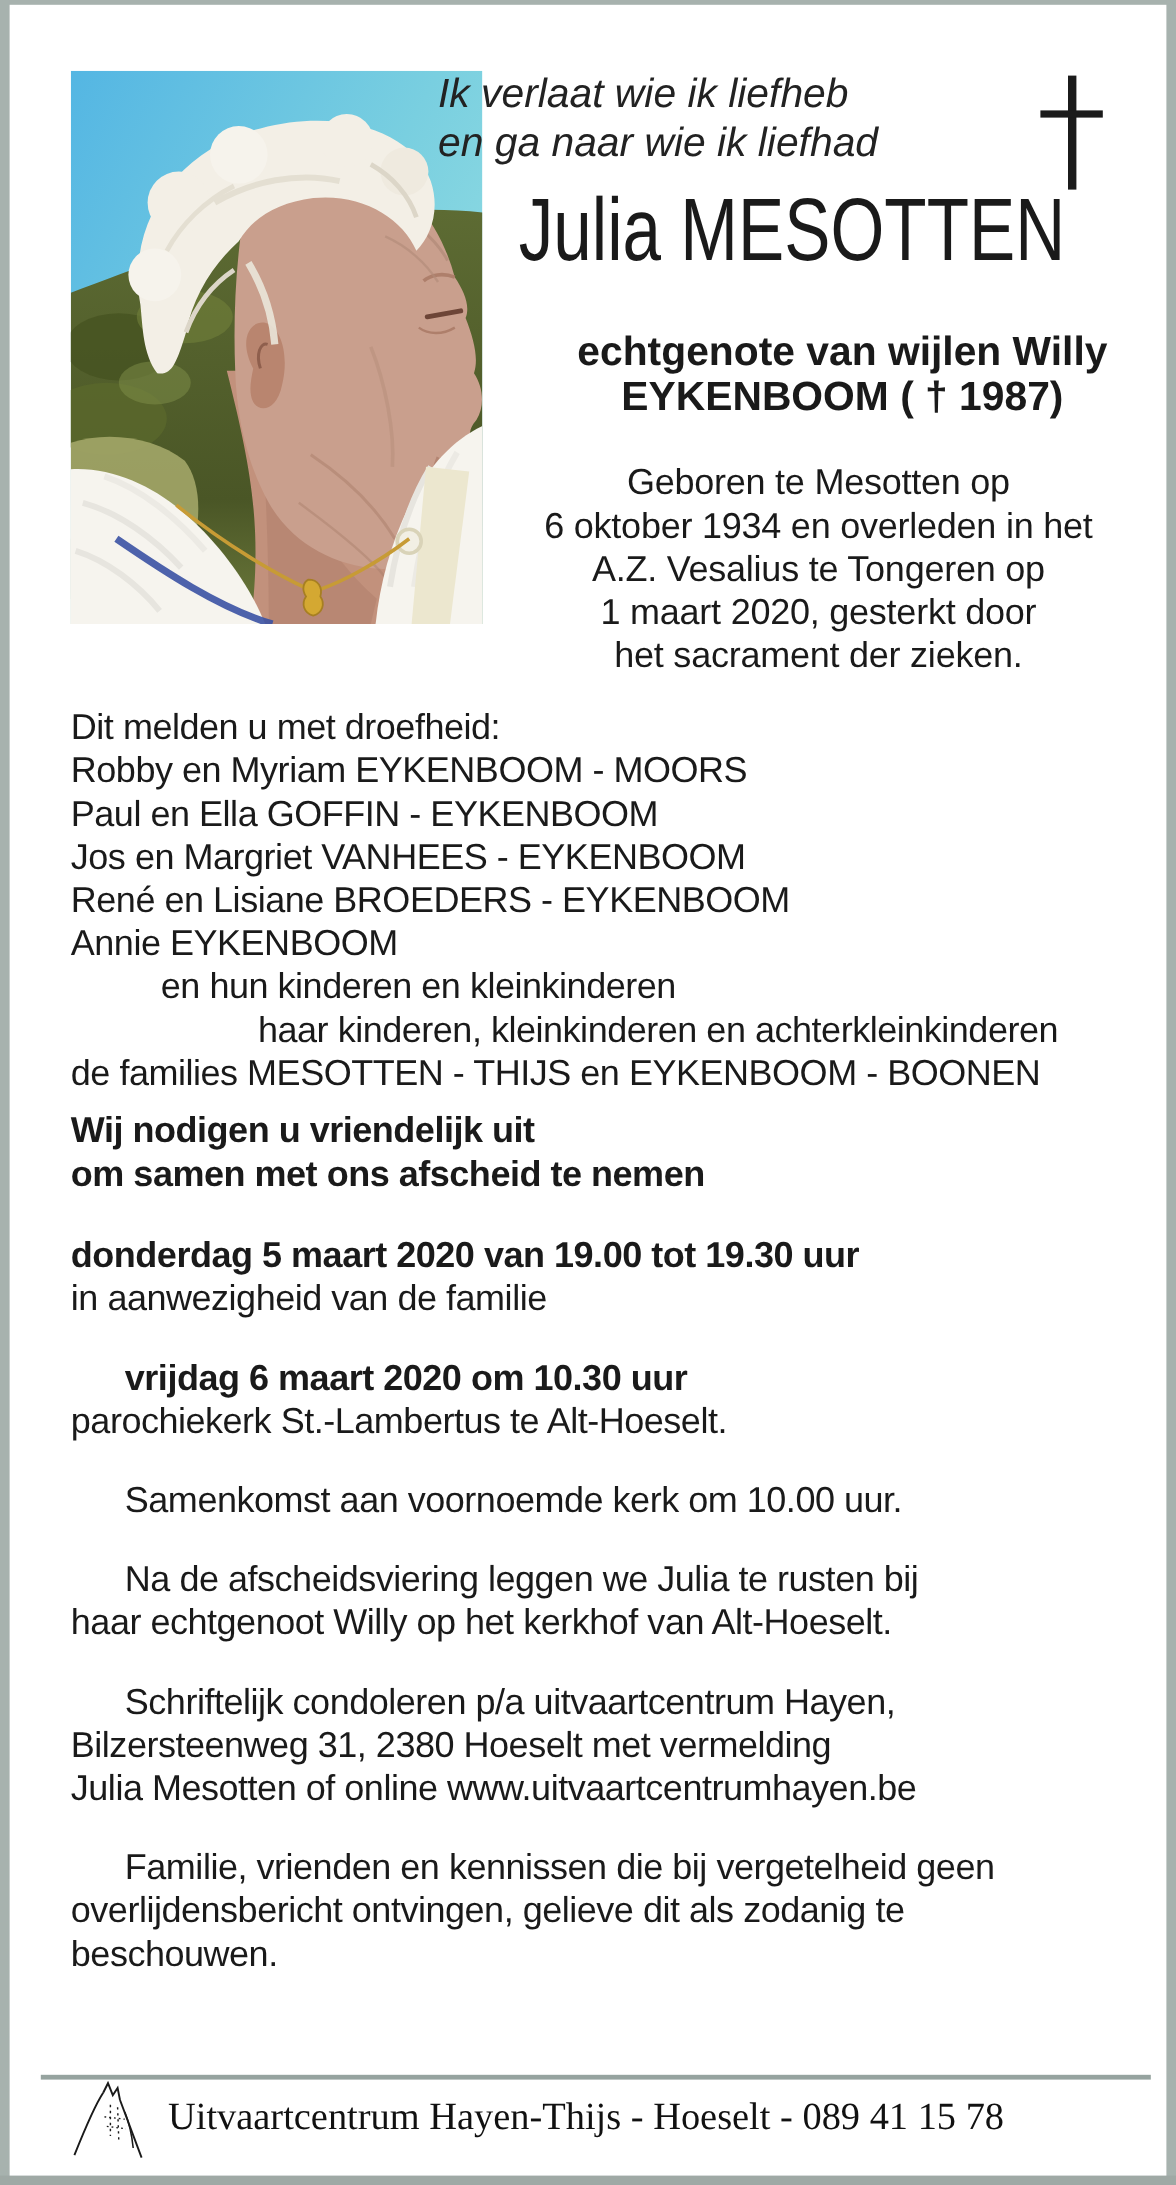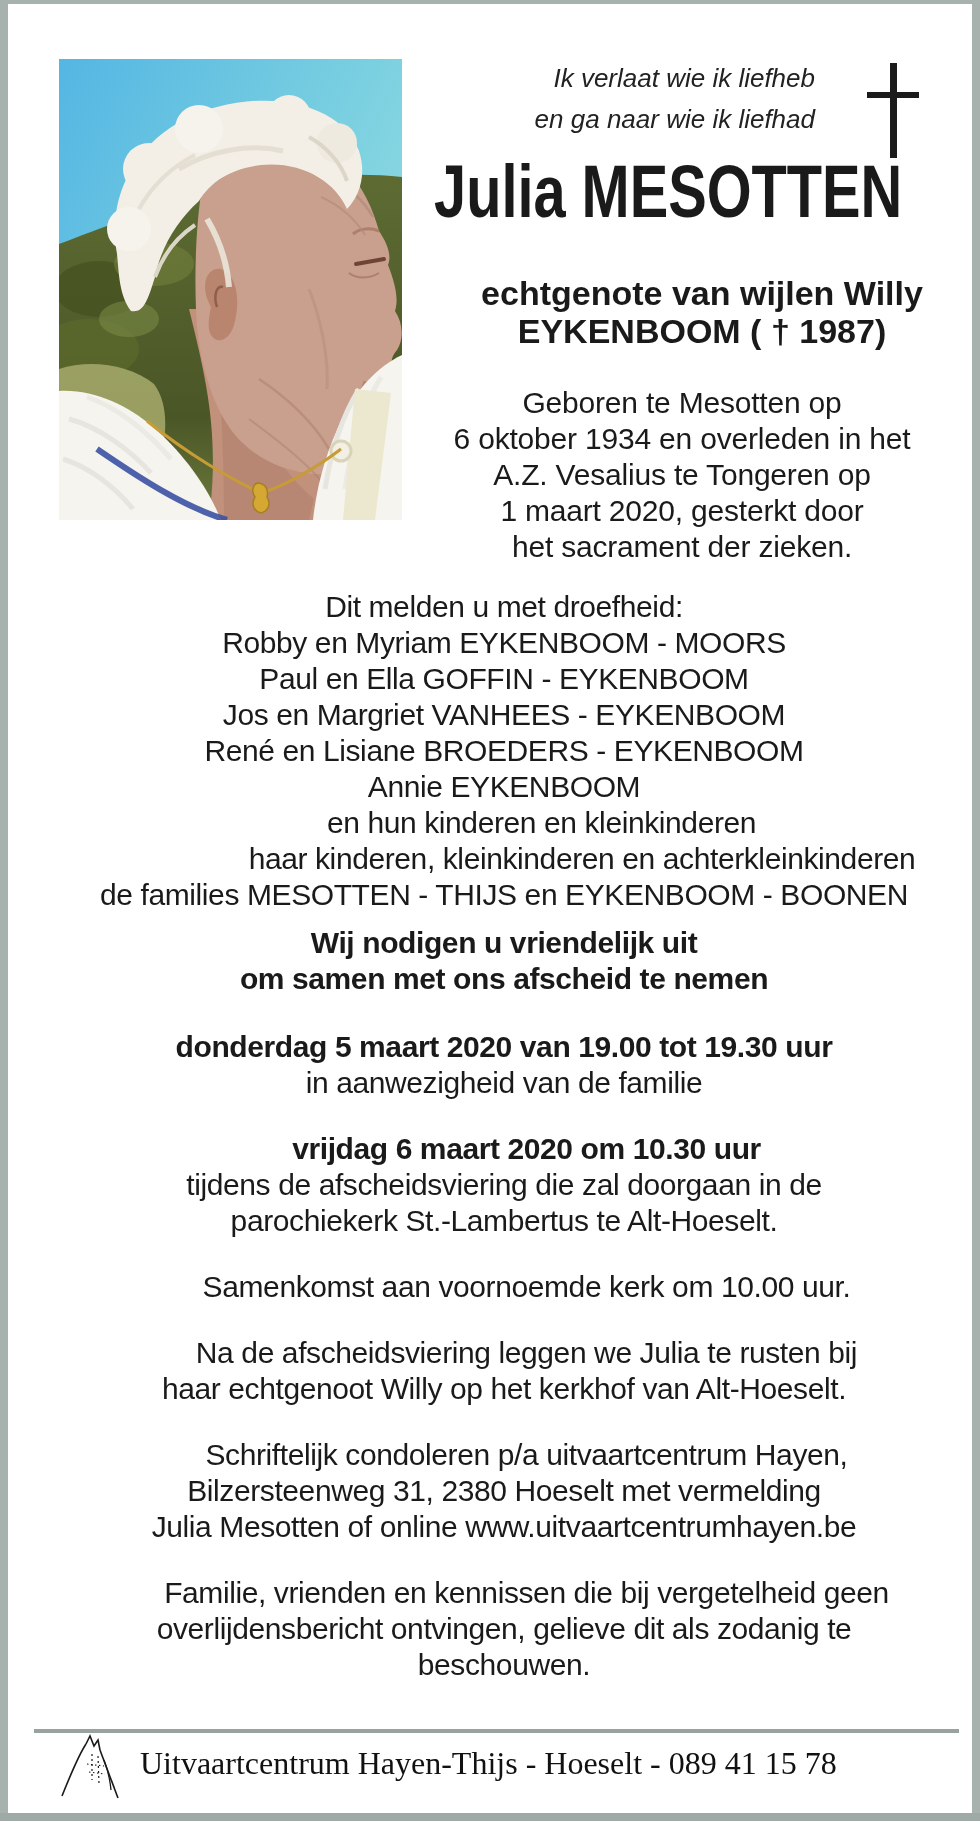--- a/index.html
+++ b/index.html
@@ -10,47 +10,47 @@
   }
   
   .frame-left{position:absolute;left:0;top:0;width:8px;height:1821px;background:#a7b2ae;}
   .frame-right{position:absolute;right:0;top:0;width:8px;height:1821px;background:#a7b2ae;}
   .frame-top{position:absolute;left:0;top:0;width:980px;height:4px;background:#a7b2ae;}
   .frame-bottom{position:absolute;left:0;top:1813px;width:980px;height:8px;background:#9fa9a5;}
 
   .photo{position:absolute;left:59px;top:59px;width:343px;height:461px;}
 
   .quote{
-    position:absolute;left:365px;top:58px;width:450px;text-align:right;
-    font-style:italic;font-size:26px;line-height:41px;color:#222;
+    position:absolute;left:365px;top:58px;width:450px;text-align:left;
+    font-style:italic;font-size:34px;line-height:41px;color:#222;
   }
   .cross{position:absolute;left:867px;top:63px;width:54px;height:95px;}
   .cross .v{position:absolute;left:23px;top:0;width:7px;height:95px;background:#1b1b1b;}
   .cross .h{position:absolute;left:0;top:29px;width:52px;height:6px;background:#1b1b1b;}
 
   .name{
     position:absolute;left:368px;top:152px;width:566px;text-align:center;
-    font-size:74px;line-height:80px;font-weight:bold;white-space:nowrap;
+    font-size:74px;line-height:80px;font-weight:normal;white-space:nowrap;
   }
   .name span{display:inline-block;transform:scaleX(0.78);transform-origin:center;}
 
   .spouse{
     position:absolute;left:422px;top:274px;width:560px;text-align:center;
     font-size:34px;line-height:38px;font-weight:bold;
   }
   .borndied{
     position:absolute;left:402px;top:385px;width:560px;text-align:center;
     font-size:30px;line-height:36px;letter-spacing:-0.2px;
   }
 
   .bodytext{
     position:absolute;left:59px;top:589px;width:890px;
     font-size:30px;line-height:36px;letter-spacing:-0.4px;
   }
-  .bodytext div{white-space:nowrap;text-align:center;}
+  .bodytext div{white-space:nowrap;}
   .indent1{padding-left:75px;}
   .indent2{padding-left:156px;}
   .para{margin-top:30px;margin-left:45px;}
   .para-invite{margin-top:12px;}
   .para-visit{margin-top:32px;}
   .bold{font-weight:bold;}
 
   .rule{position:absolute;left:34px;top:1729px;width:925px;height:4px;background:#96a39f;}
   .logo{position:absolute;left:56px;top:1734px;width:78px;height:70px;}
   .footer-text{
@@ -203,21 +203,20 @@
     <div class="indent2">haar kinderen, kleinkinderen en achterkleinkinderen</div>
     <div>de families MESOTTEN - THIJS en EYKENBOOM - BOONEN</div>
 
     <div class="para-invite bold">Wij nodigen u vriendelijk uit</div>
     <div class="bold">om samen met ons afscheid te nemen</div>
 
     <div class="para-visit bold">donderdag 5 maart 2020 van 19.00 tot 19.30 uur</div>
     <div>in aanwezigheid van de familie</div>
 
     <div class="para bold">vrijdag 6 maart 2020 om 10.30 uur</div>
-    <div>tijdens de afscheidsviering die zal doorgaan in de</div>
     <div>parochiekerk St.-Lambertus te Alt-Hoeselt.</div>
 
     <div class="para">Samenkomst aan voornoemde kerk om 10.00 uur.</div>
 
     <div class="para">Na de afscheidsviering leggen we Julia te rusten bij</div>
     <div>haar echtgenoot Willy op het kerkhof van Alt-Hoeselt.</div>
 
     <div class="para">Schriftelijk condoleren p/a uitvaartcentrum Hayen,</div>
     <div>Bilzersteenweg 31, 2380 Hoeselt met vermelding</div>
     <div>Julia Mesotten of online www.uitvaartcentrumhayen.be</div>

